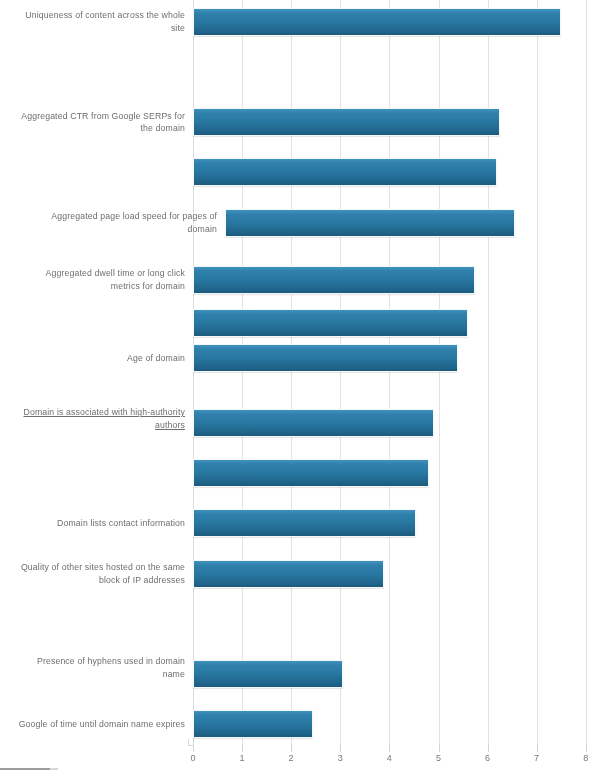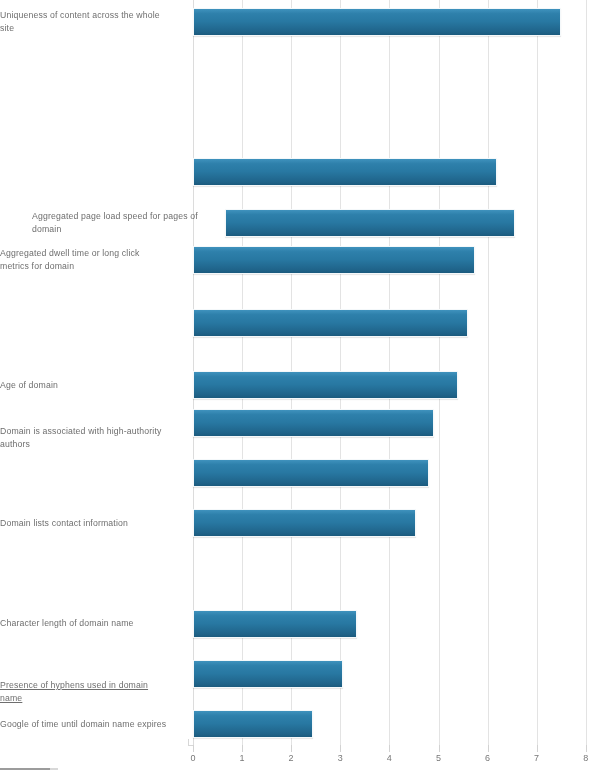--- a/index.html
+++ b/index.html
@@ -58,20 +58,21 @@
     position: absolute;
     left: 0;
     width: 600px;
     height: 50px;
   }
 
   .row-label {
     position: absolute;
     right: 415px;        
     width: 185px;
+    text-align: right;
     font-size: 8.7px;
     line-height: 12.6px;
     color: #6e6e6e;
     letter-spacing: 0.15px;
     white-space: pre-line;
   }
 
   .bar {
     position: absolute;
     left: 193px;
@@ -160,58 +161,64 @@
         <div class="gridline" style="left: 392.8px;"></div>
       </div>
   </div>
 
   <div class="rows-layer" id="rows-layer">
       <div class="row" style="top: -3px;">
         <div class="row-label" style="top: 12.4px;">Uniqueness of content across the whole
 site</div>
         <div class="bar" title="Uniqueness of content across the whole site: 7.5" style="top: 11px; width: 368.25px; height: 28px;"></div>
       </div>
+      <div class="row" style="top: 97.3px;">
+        <div class="row-label" style="top: 12.4px;">Aggregated CTR from Google SERPs for
+the domain</div>
+        <div class="bar" title="Aggregated CTR from Google SERPs for the domain: 6.25" style="top: 11px; width: 306.875px; height: 28px;"></div>
+      </div>
       <div class="row" style="top: 147.45px;">
         <div class="bar" title="Freshness of content on the site: 6.2" style="top: 11px; width: 304.42px; height: 28px;"></div>
       </div>
       <div class="row" style="top: 197.6px; margin-left: 32px;">
         <div class="row-label" style="top: 12.4px;">Aggregated page load speed for pages of
 domain</div>
         <div class="bar" title="Aggregated page load speed for pages of domain: 5.9" style="top: 11px; width: 289.69px; height: 28px;"></div>
       </div>
-      <div class="row" style="top: 235px;">
+      <div class="row" style="top: 255px;">
         <div class="row-label" style="top: 12.4px;">Aggregated dwell time or long click
 metrics for domain</div>
         <div class="bar" title="Aggregated dwell time or long click metrics for domain: 5.75" style="top: 11px; width: 282.325px; height: 28px;"></div>
       </div>
       <div class="row" style="top: 297.9px;">
         <div class="bar" title="Quantity of error pages crawled on the site: 5.6" style="top: 11px; width: 274.96px; height: 28px;"></div>
       </div>
-      <div class="row" style="top: 360px;">
+      <div class="row" style="top: 333px;">
         <div class="row-label" style="top: 18.7px;">Age of domain</div>
         <div class="bar" title="Age of domain: 5.4" style="top: 11px; width: 265.14px; height: 28px;"></div>
       </div>
       <div class="row" style="top: 398.2px;">
-        <div class="row-label" style="top: 27px;">Domain is associated with high-authority
+        <div class="row-label" style="top: 8px; text-decoration: underline;">Domain is associated with high-authority
 authors</div>
         <div class="bar" title="Domain is associated with high-authority authors: 4.9" style="top: 11px; width: 240.59px; height: 28px;"></div>
       </div>
       <div class="row" style="top: 448.35px;">
         <div class="bar" title="Domain contains trust signal pages: 4.8" style="top: 11px; width: 235.68px; height: 28px;"></div>
       </div>
       <div class="row" style="top: 498px;">
         <div class="row-label" style="top: 18.7px;">Domain lists contact information</div>
         <div class="bar" title="Domain lists contact information: 4.55" style="top: 11px; width: 223.405px; height: 28px;"></div>
       </div>
-      <div class="row" style="top: 598.8px;">
-        <div class="row-label" style="top: 18.7px;">Character length of domain name</div>
-        <div class="bar" title="Character length of domain name: 3.35" style="top: 11px; width: 164.485px; height: 28px;"></div>
+      <div class="row" style="top: 548.65px;">
+        <div class="row-label" style="top: 12.4px;">Quality of other sites hosted on the same
+block of IP addresses</div>
+        <div class="bar" title="Quality of other sites hosted on the same block of IP addresses: 3.9" style="top: 11px; width: 191.49px; height: 28px;"></div>
       </div>
       <div class="row" style="top: 648.95px;">
-        <div class="row-label" style="top: 30px; text-decoration: underline;">Presence of hyphens used in domain
+        <div class="row-label" style="top: 6px;">Presence of hyphens used in domain
 name</div>
         <div class="bar" title="Presence of hyphens used in domain name: 3.05" style="top: 11px; width: 149.755px; height: 28px;"></div>
       </div>
       <div class="row" style="top: 699.1px;">
         <div class="row-label" style="top: 18.7px;">Google of time until domain name expires</div>
         <div class="bar" title="Length of time until domain name expires: 2.45" style="top: 11px; width: 120.295px; height: 28px;"></div>
       </div>
     </div>
 
   <div class="axis-corner"></div>

